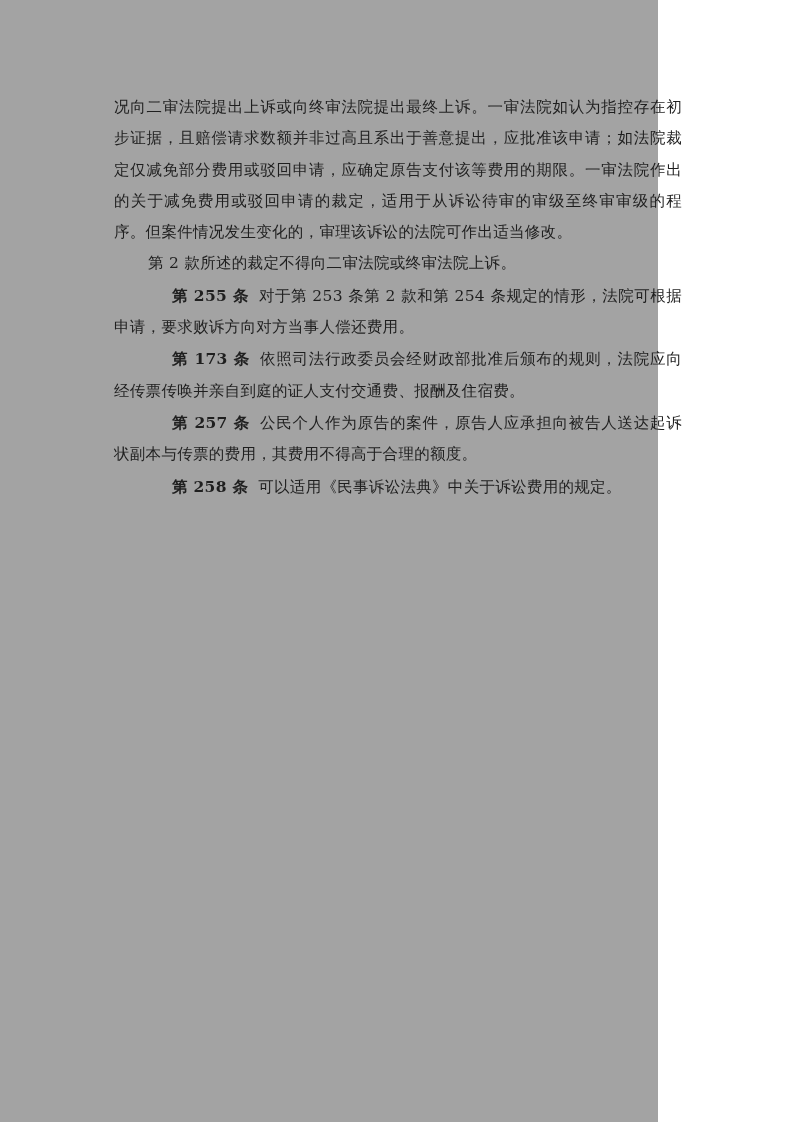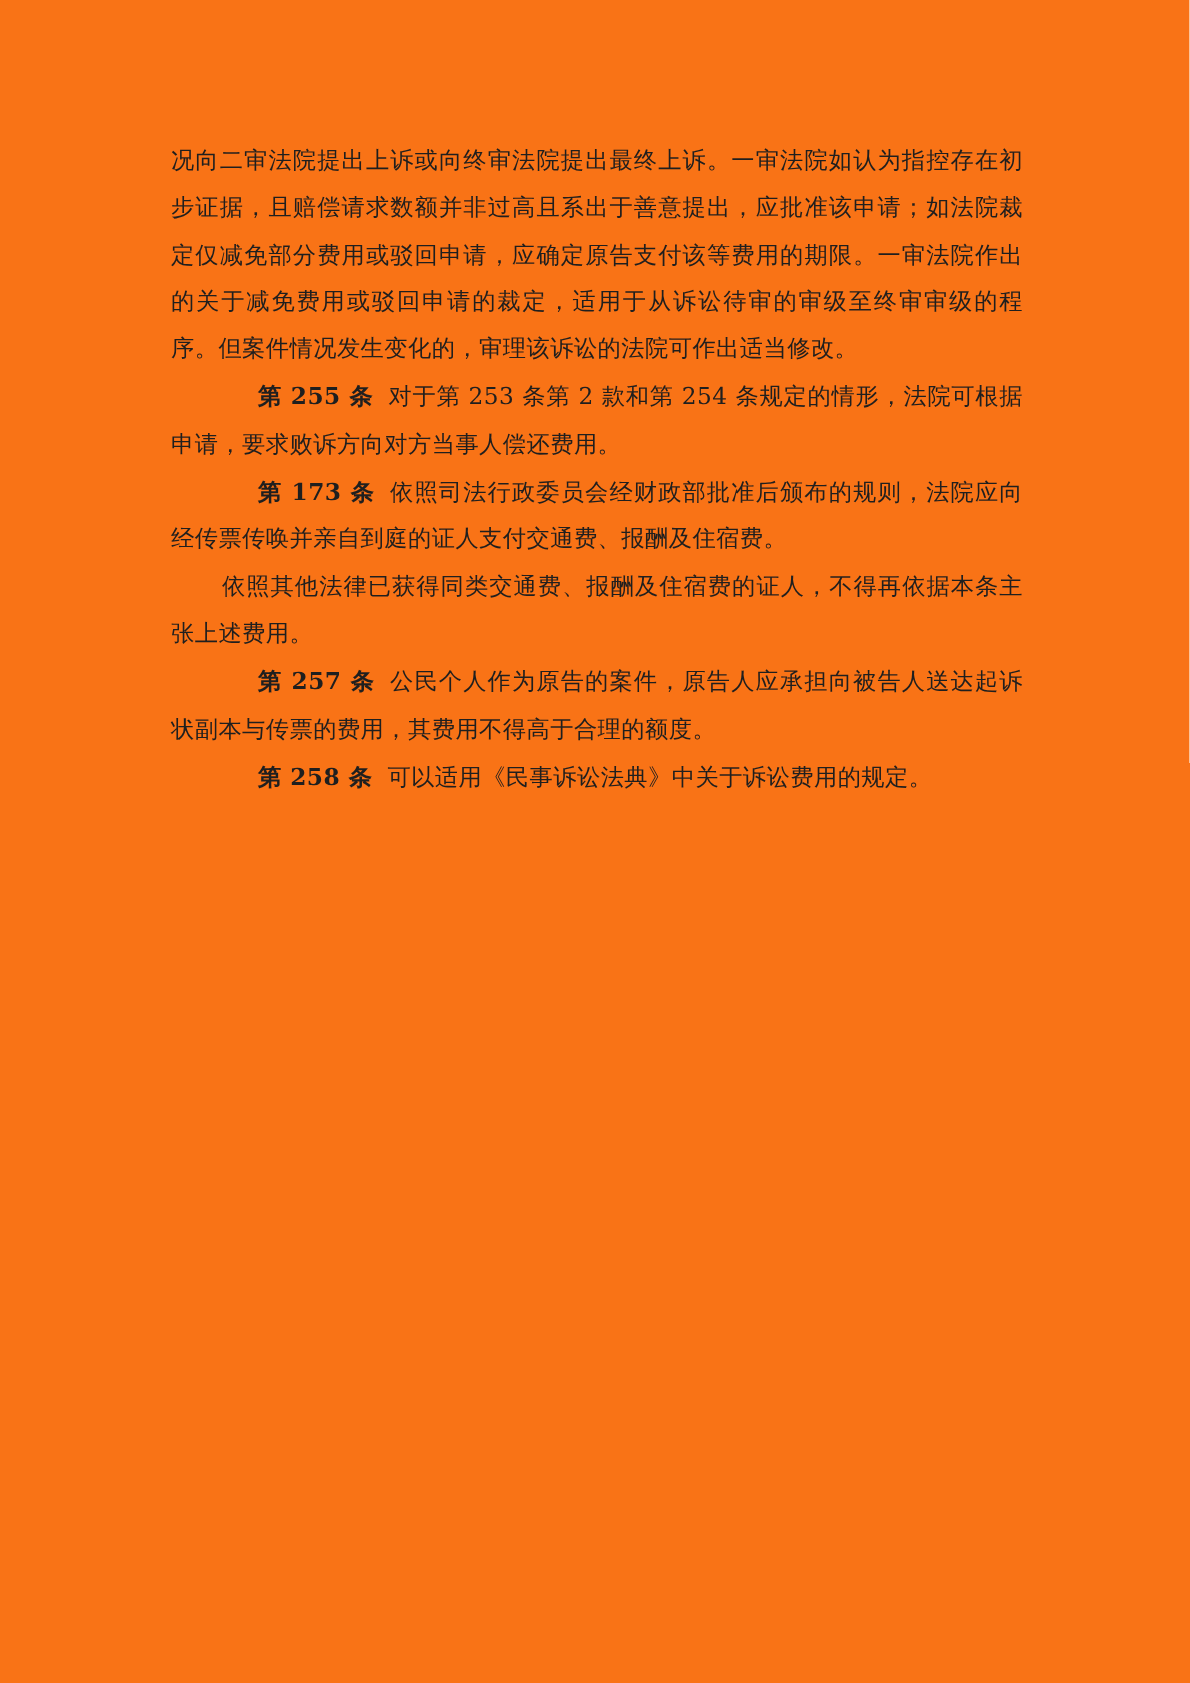--- a/index.html
+++ b/index.html
@@ -12,23 +12,23 @@
     height: 1122px;
     position: relative;
     font-family: "DejaVu Serif", "Liberation Serif", serif;
     color: #1f1f1f;
     overflow: hidden;
   }
   .page {
     position: absolute;
     left: 0;
     top: 0;
-    width: 793px;
+    width: 658px;
     height: 1122px;
-    background: #f97316;
+    background: #a3a3a3;
   }
   .doc-body {
     position: absolute;
     left: 114px;
     top: 92px;
     width: 568px;
     font-size: 15.5px;
     line-height: 31.3px;
     text-align: justify;
     letter-spacing: 0.3px;
@@ -55,19 +55,19 @@
     letter-spacing: 0.5px;
     color: #2a2a2a;
   }
 </style>
 </head>
 <body>
 
 <div class="page">
   <div class="doc-body">
       <p class="para"><span>况向二审法院提出上诉或向终审法院提出最终上诉。一审法院如认为指控存在初步证据，且赔偿请求数额并非过高且系出于善意提出，应批准该申请；如法院裁定仅减免部分费用或驳回申请，应确定原告支付该等费用的期限。一审法院作出的关于减免费用或驳回申请的裁定，适用于从诉讼待审的审级至终审审级的程序。但案件情况发生变化的，审理该诉讼的法院可作出适当修改。</span></p>
+      <p class="para indent"><span>第 2 款所述的裁定不得向二审法院或终审法院上诉。</span></p>
       <p class="para indent"><span class="article-lead">第 255 条</span><span>对于第 253 条第 2 款和第 254 条规定的情形，法院可根据申请，要求败诉方向对方当事人偿还费用。</span></p>
       <p class="para indent"><span class="article-lead">第 173 条</span><span>依照司法行政委员会经财政部批准后颁布的规则，法院应向经传票传唤并亲自到庭的证人支付交通费、报酬及住宿费。</span></p>
-      <p class="para indent"><span>依照其他法律已获得同类交通费、报酬及住宿费的证人，不得再依据本条主张上述费用。</span></p>
       <p class="para indent"><span class="article-lead">第 257 条</span><span>公民个人作为原告的案件，原告人应承担向被告人送达起诉状副本与传票的费用，其费用不得高于合理的额度。</span></p>
       <p class="para indent"><span class="article-lead">第 258 条</span><span>可以适用《民事诉讼法典》中关于诉讼费用的规定。</span></p>
     </div>
 </div>
 
 </body></html>

